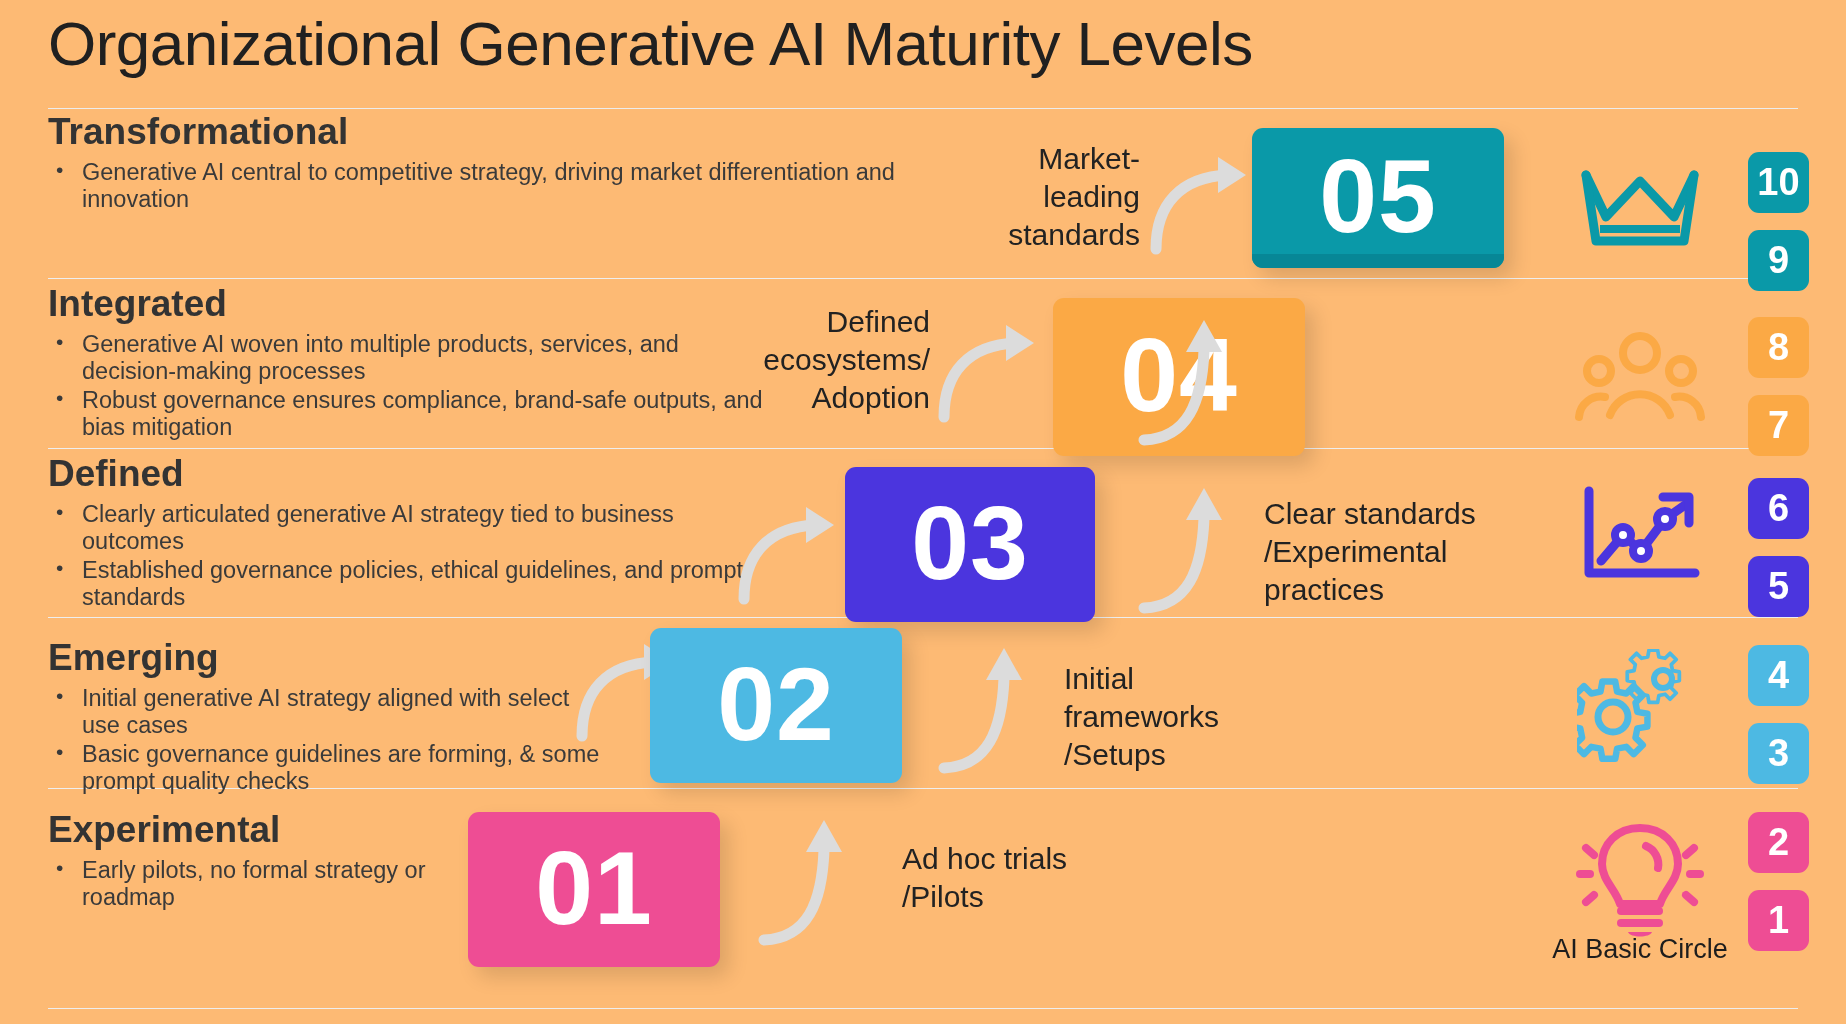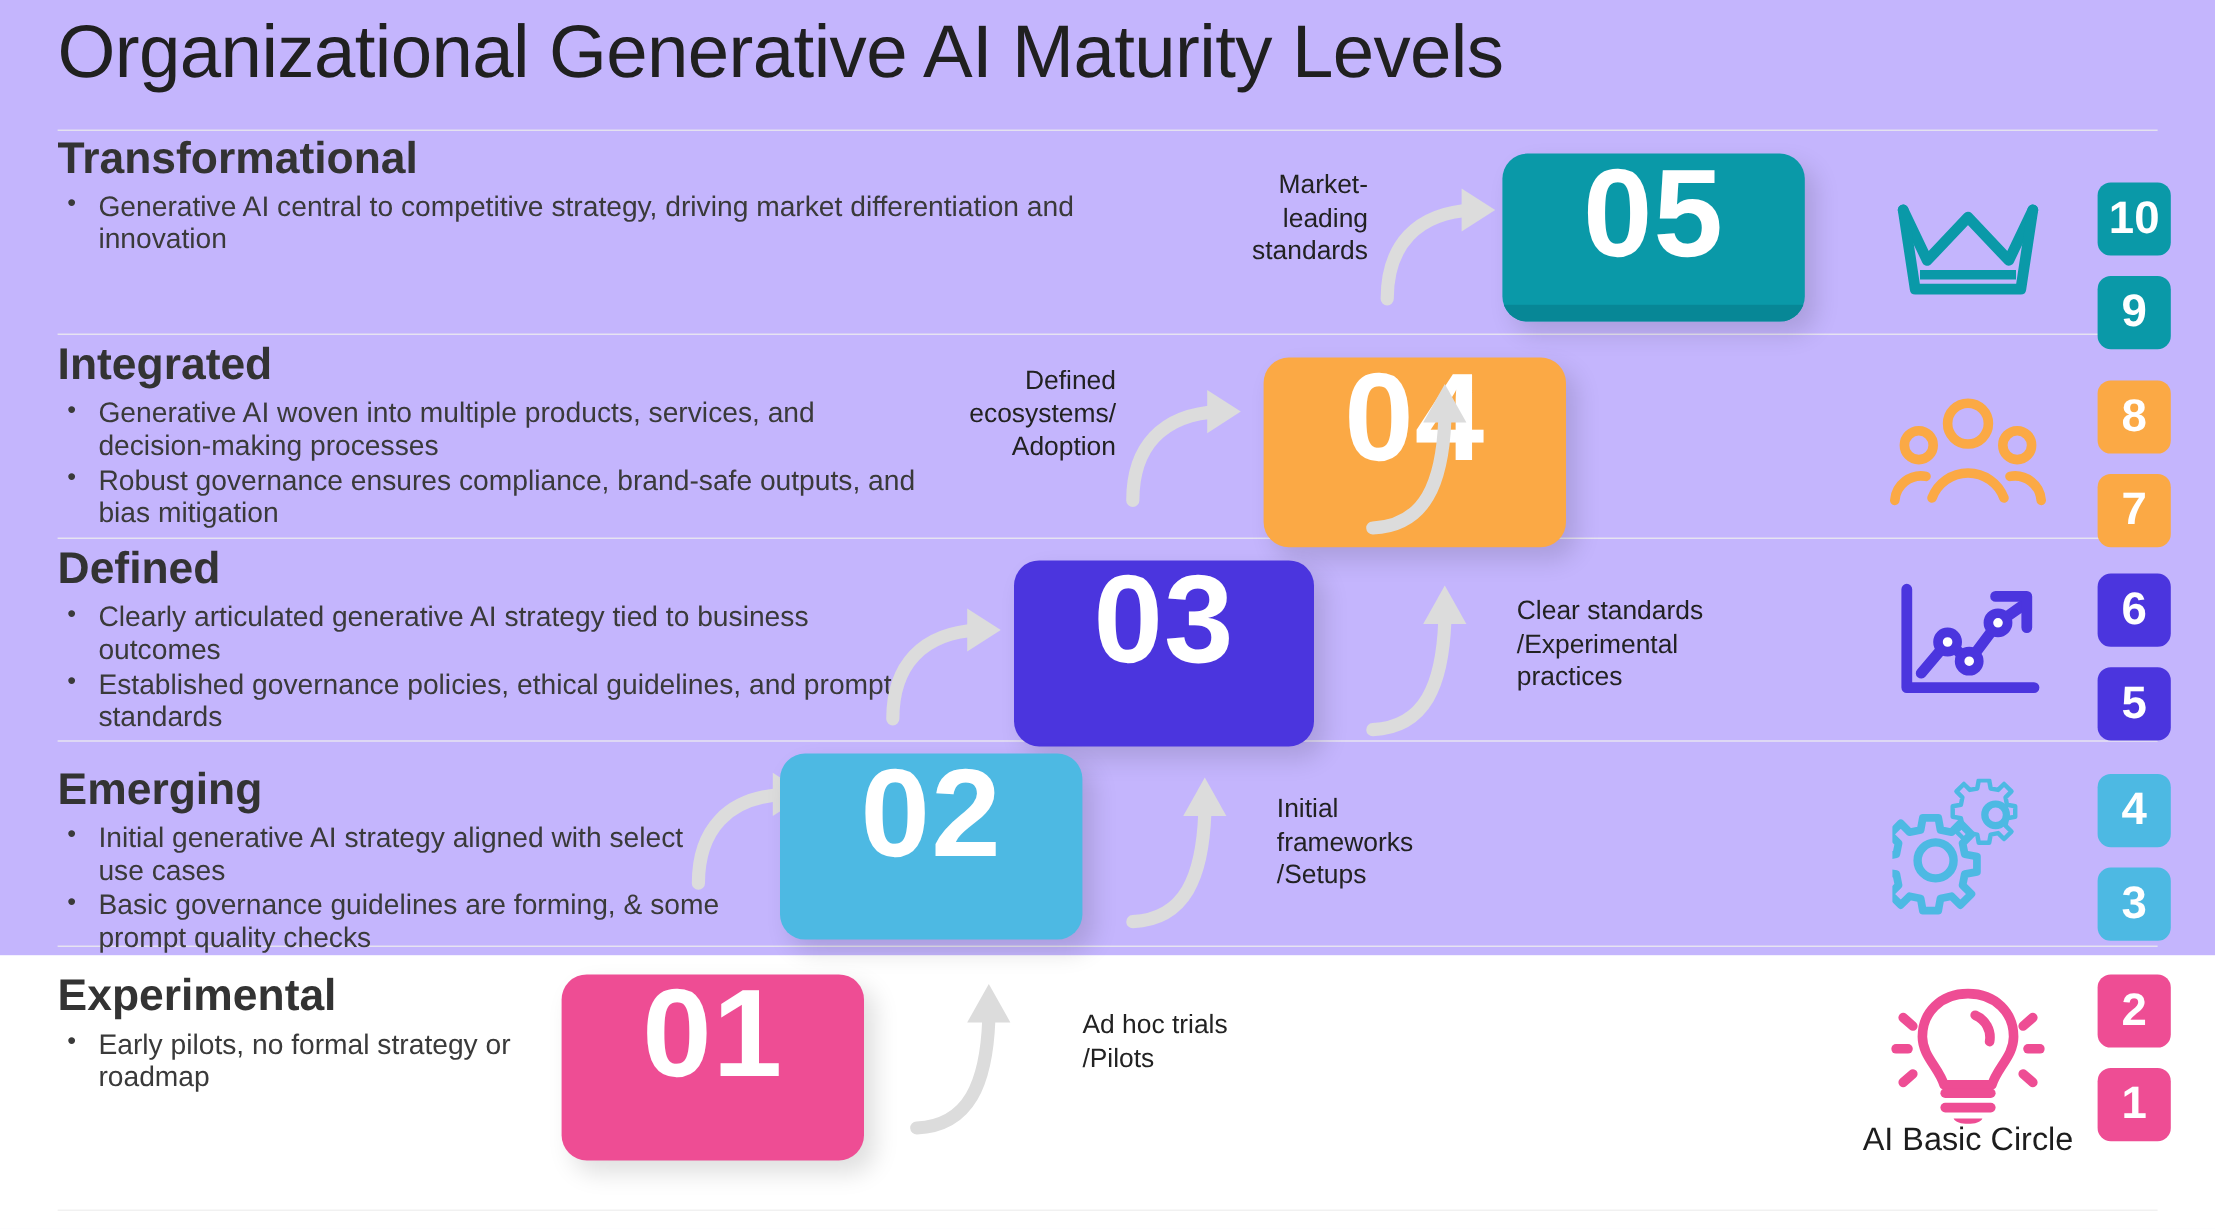--- a/index.html
+++ b/index.html
@@ -6,22 +6,22 @@
   * { box-sizing: border-box; margin: 0; padding: 0; }
   html, body {
     width: 1846px; height: 1024px;
     background: #ffffff;
     font-family: "Liberation Sans", sans-serif;
     color: #2b2b2b;
     overflow: hidden;
   }
   #slide {
     position: relative;
-    width: 1846px; height: 796px;
-    background: #c4b5fd;
+    width: 1846px; height: 1024px;
+    background: #fdba74;
   }
 
   
   .title {
     position: absolute;
     left: 48px; top: 8px;
     width: 1750px;
     font-size: 62px;
     font-weight: 400;
     letter-spacing: -0.5px;
@@ -65,33 +65,33 @@
     content: "\2022";
     position: absolute;
     left: 8px; top: -1px;
     font-size: 21px;
     color: #3a3a3a;
   }
 
   
   .caption {
     position: absolute;
-    font-size: 22px;
+    font-size: 30px;
     line-height: 1.26;
     color: #222222;
   }
   .caption.right-align { text-align: right; }
 
   
   .numcard {
     position: absolute;
-    border-radius: 21px;
+    border-radius: 11px;
     box-shadow: 9px 10px 20px rgba(0,0,0,0.13);
     display: flex;
-    align-items: flex-start;
+    align-items: center;
     justify-content: center;
     overflow: hidden;
   }
   .numcard span {
     font-size: 104px;
     font-weight: bold;
     color: #ffffff;
     letter-spacing: 1px;
     line-height: 1;
     display: block;

